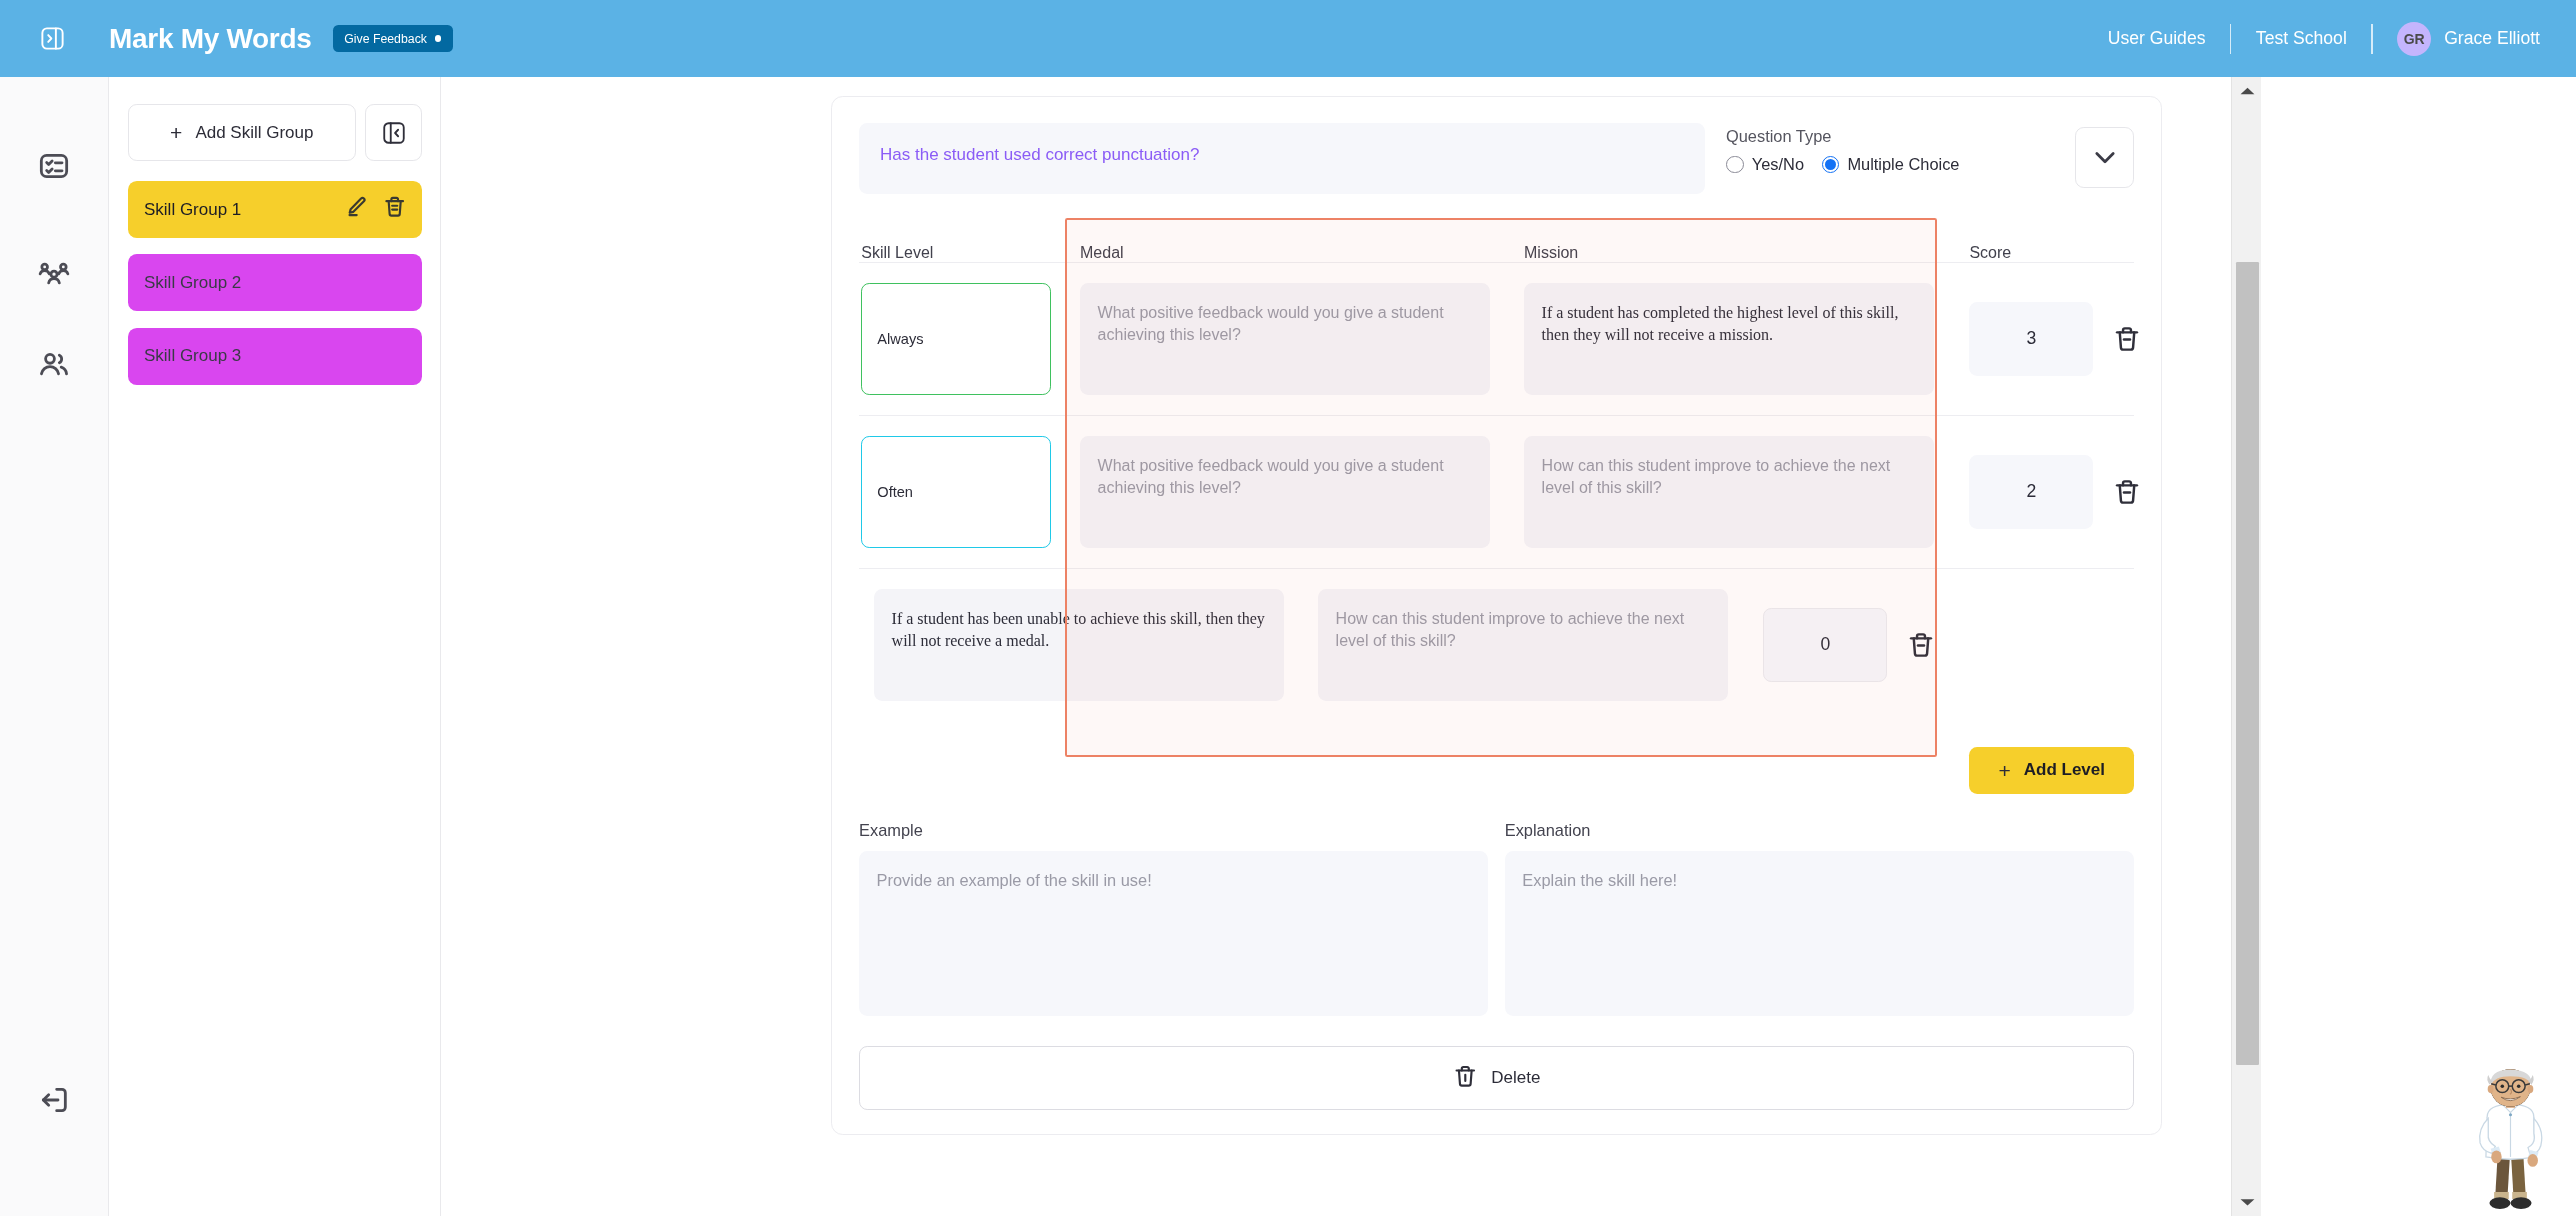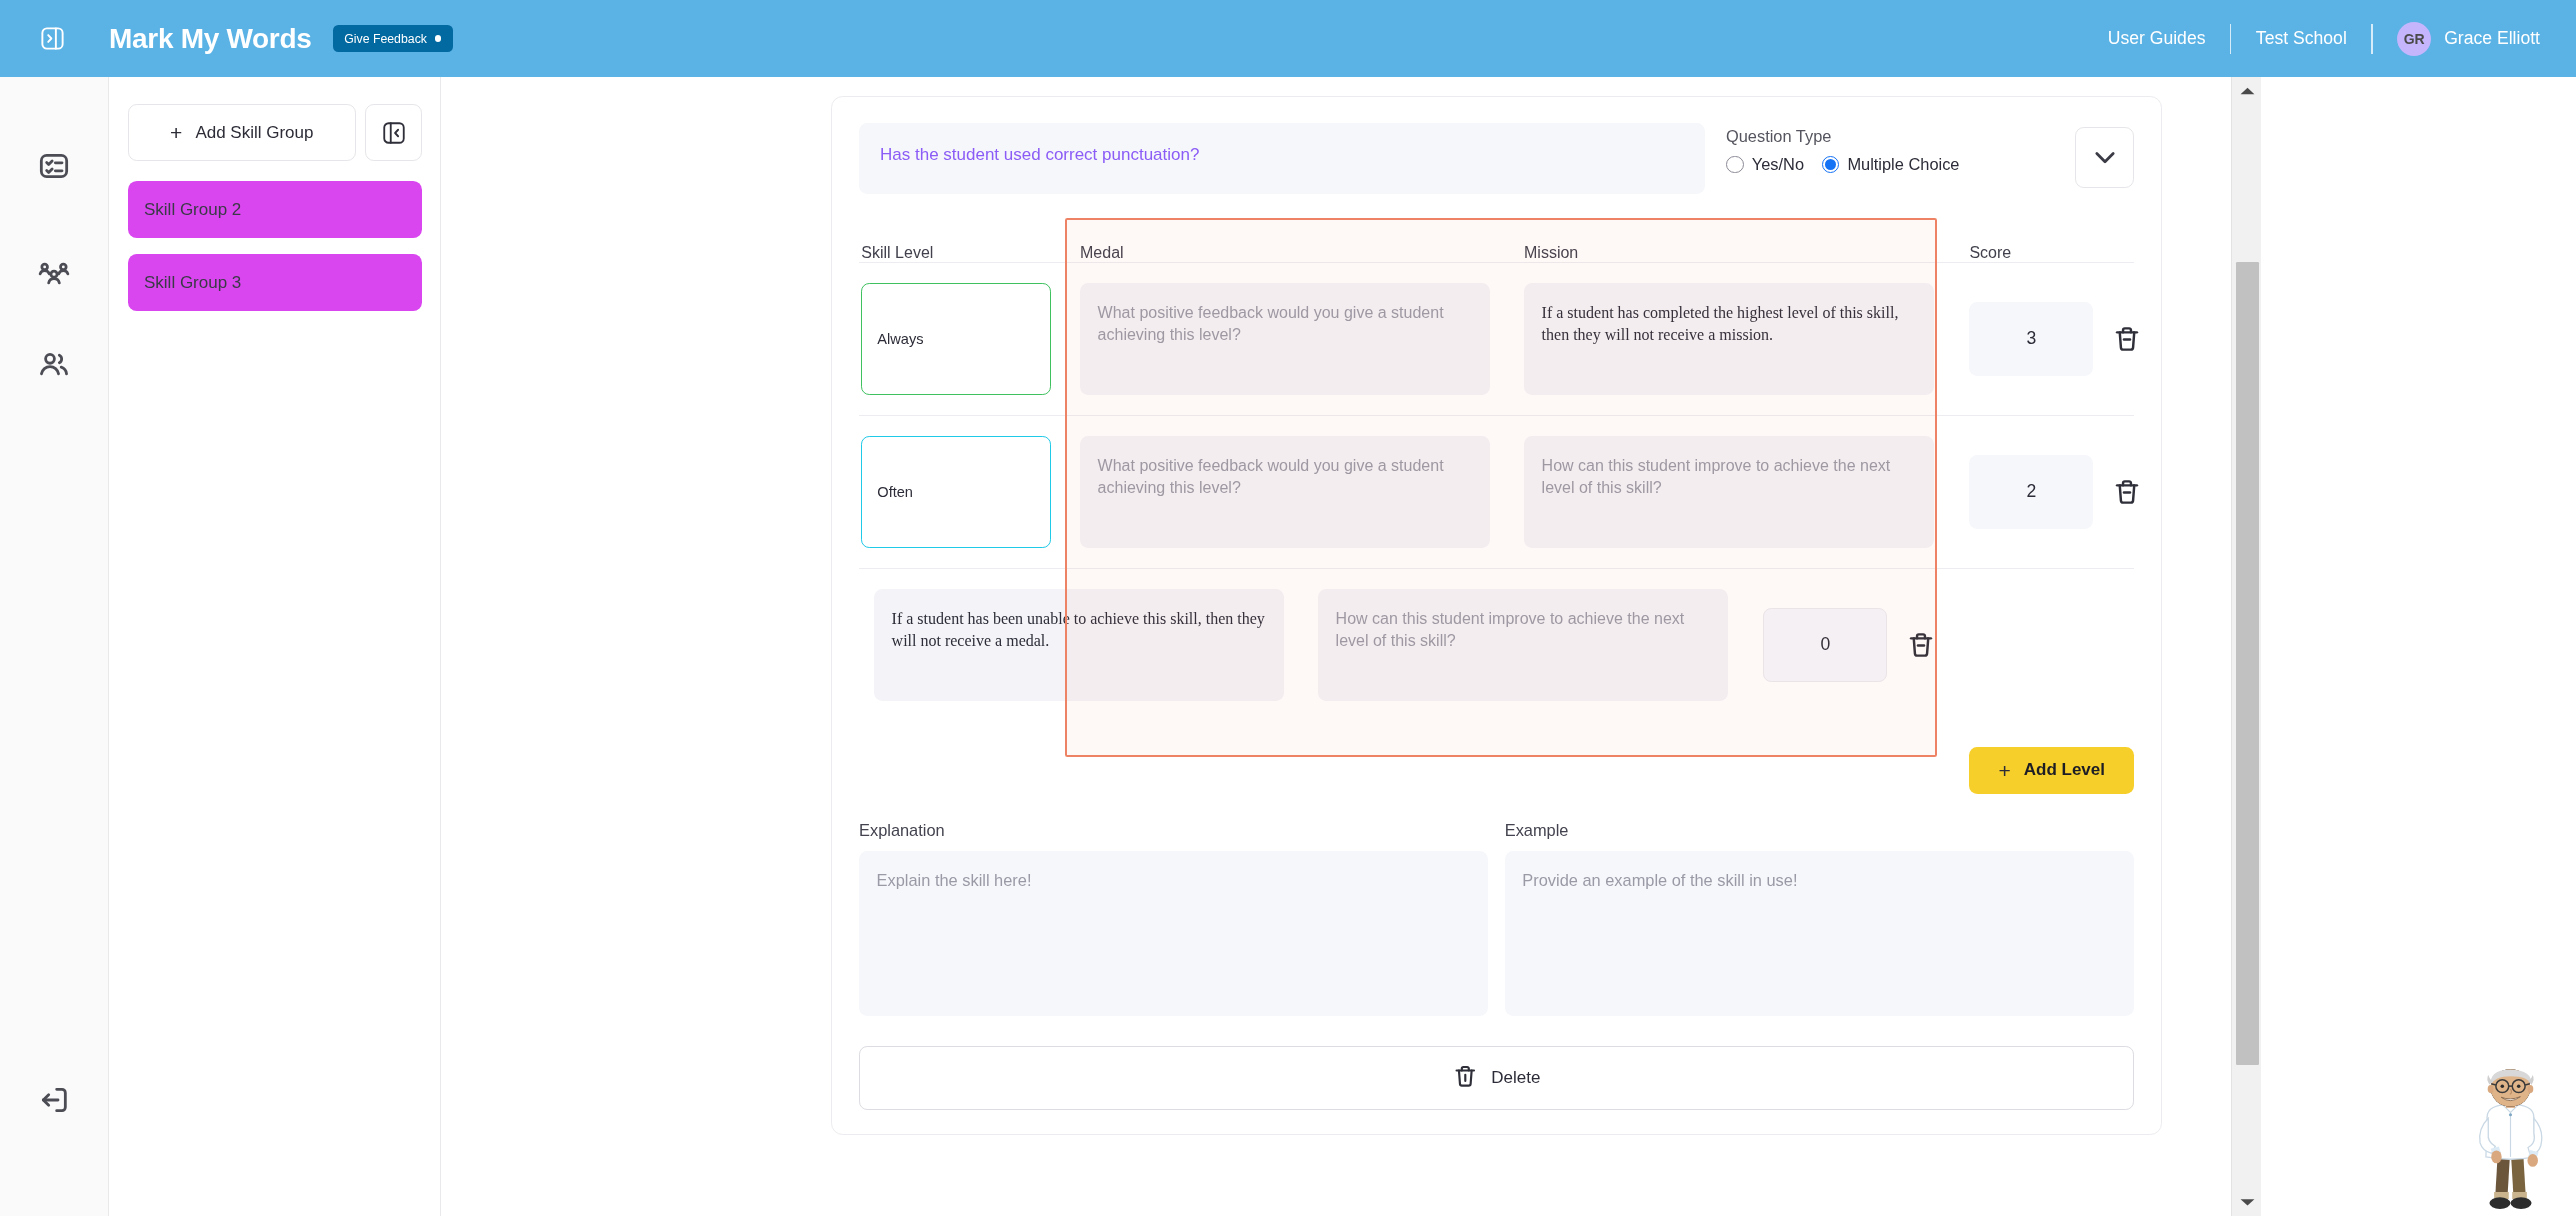--- a/index.html
+++ b/index.html
@@ -290,20 +290,40 @@
       <div class="collapse-btn">
         <svg viewBox="0 0 24 24" fill="none" stroke="#2F2F3A" stroke-width="1.7" stroke-linecap="round" stroke-linejoin="round">
           <rect x="3" y="3" width="18" height="18" rx="4"></rect>
             <line x1="9" y1="3" x2="9" y2="21"></line>
           <polyline points="15.8,9 13,12 15.8,15"></polyline>
         </svg>
       </div>
     </div>
 
     <div class="sg-list">
+      <div class="sg-item active">
+        <span>Skill Group 1</span>
+        <span class="sg-actions">
+          <span>
+            <svg viewBox="0 0 24 24" stroke-linecap="round" stroke-linejoin="round">
+              <path d="M16.5 3.6a2 2 0 0 1 2.9 2.9L8.6 17.3l-3.8 1 1-3.8z"></path>
+                <line x1="4.6" y1="20.6" x2="12" y2="20.6"></line>
+            </svg>
+          </span>
+          <span>
+            <svg viewBox="0 0 24 24" stroke-linecap="round" stroke-linejoin="round">
+              <polyline points="3.5,6.3 20.5,6.3"></polyline>
+                <path d="M8.6 6.3V4.4a1.5 1.5 0 0 1 1.5-1.5h3.8a1.5 1.5 0 0 1 1.5 1.5v1.9"></path>
+              <path d="M5.8 6.3l1 13.1a1.8 1.8 0 0 0 1.8 1.7h6.8a1.8 1.8 0 0 0 1.8-1.7l1-13.1"></path>
+              <line x1="9.4" y1="11" x2="14.6" y2="11"></line>
+                <line x1="9.4" y1="15" x2="14.6" y2="15"></line>
+            </svg>
+          </span>
+        </span>
+      </div>
       <div class="sg-item">
         <span>Skill Group 2</span>
       </div>
       <div class="sg-item">
         <span>Skill Group 3</span>
       </div>
     </div>
   </div>
 
   <div class="main">
@@ -413,26 +433,26 @@
 
       <div class="addlvl-wrap">
         <div class="add-level-btn">
           <span class="plus-glyph">+</span>
           <span>Add Level</span>
         </div>
       </div>
 
       <div class="ee-wrap">
         <div class="ee-col">
+          <div class="ee-label">Example</div>
+          <div class="ee-box">Provide an example of the skill in use!</div>
+        </div>
+        <div class="ee-col">
           <div class="ee-label">Explanation</div>
           <div class="ee-box">Explain the skill here!</div>
-        </div>
-        <div class="ee-col">
-          <div class="ee-label">Example</div>
-          <div class="ee-box">Provide an example of the skill in use!</div>
         </div>
       </div>
 
       <div class="delete-bar">
         <span>
           <svg viewBox="0 0 24 24" stroke-linecap="round" stroke-linejoin="round">
             <polyline points="3.5,6.3 20.5,6.3"></polyline>
               <path d="M8.6 6.3V4.4a1.5 1.5 0 0 1 1.5-1.5h3.8a1.5 1.5 0 0 1 1.5 1.5v1.9"></path>
             <path d="M5.8 6.3l1 13.1a1.8 1.8 0 0 0 1.8 1.7h6.8a1.8 1.8 0 0 0 1.8-1.7l1-13.1"></path>
             <line x1="12" y1="10.5" x2="12" y2="16.5"></line>

